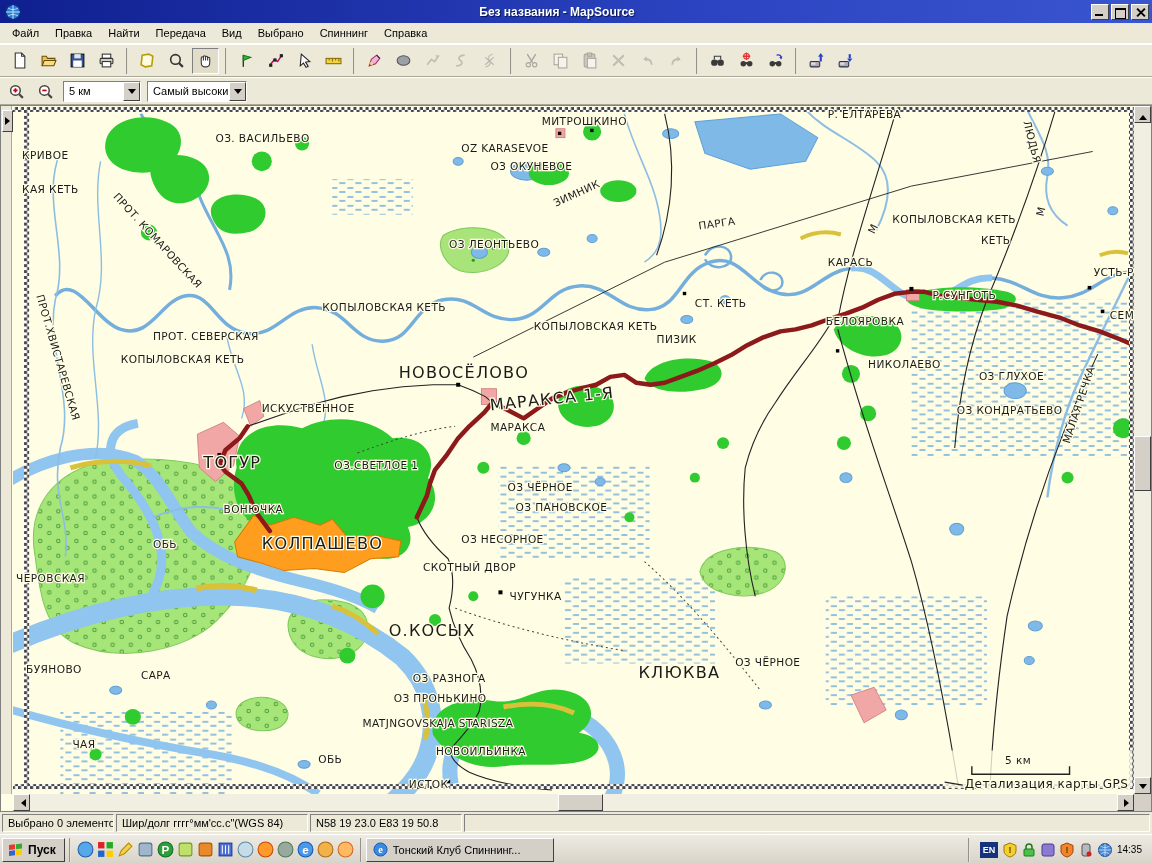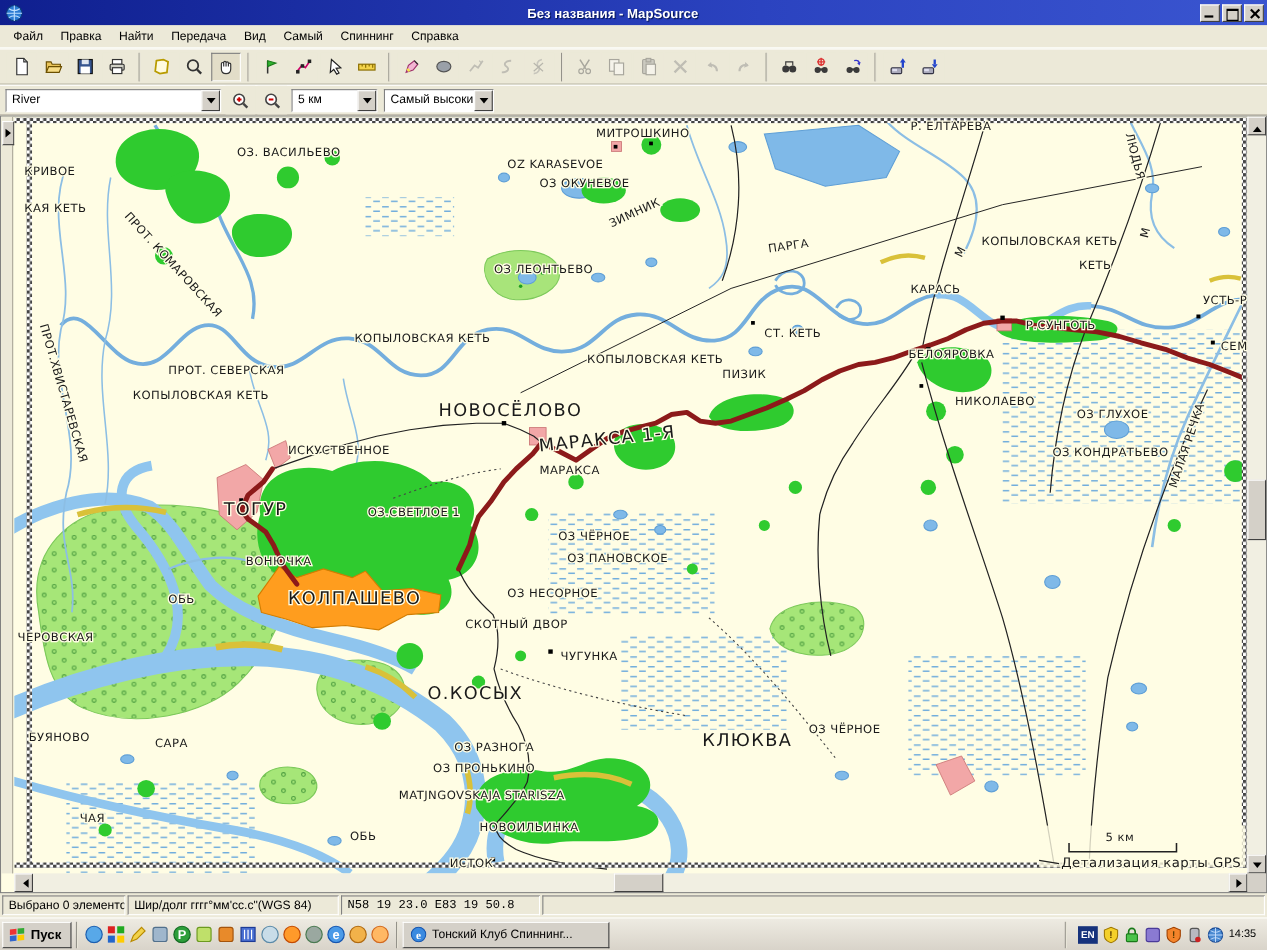--- a/index.html
+++ b/index.html
@@ -120,21 +120,21 @@
     <span class="tbtn max"></span>
     <span class="tbtn close"></span>
   </div>
 
   <div class="menubar">
       <span class="menu-item">Файл</span>
       <span class="menu-item">Правка</span>
       <span class="menu-item">Найти</span>
       <span class="menu-item">Передача</span>
       <span class="menu-item">Вид</span>
-      <span class="menu-item">Самый</span>
+      <span class="menu-item">Выбрано</span>
       <span class="menu-item">Спиннинг</span>
       <span class="menu-item">Справка</span>
     </div>
 
   <div class="toolbar row1">
       <div class="tb-group">
         <div class="tb-btn">
           <svg viewBox="0 0 16 16">
             <path d="M4 1h6l3 3v11H4z" fill="#fff" stroke="#333"></path>
             <path d="M10 1v3h3" fill="none" stroke="#333"></path>
@@ -318,24 +318,20 @@
             <rect x="2" y="9" width="9" height="5" rx="1" fill="#aab" stroke="#334"></rect>
             <rect x="3" y="10" width="4" height="2" fill="#dde"></rect>
             <path d="M12 2v4" stroke="#24c" stroke-width="2"></path>
             <path d="M12 9.5L9.5 6h5z" fill="#24c"></path>
           </svg>
         </div>
       </div>
     </div>
 
   <div class="toolbar row2">
-    <div class="combo" style="width:196px">
-      <span class="val">River</span>
-      <span class="drop"></span>
-    </div>
     <div class="tb-btn">
       <svg viewBox="0 0 16 16">
         <circle cx="7" cy="7" r="4.5" fill="#fff" stroke="#444" stroke-width="1.4"></circle>
         <path d="M5 7h4M7 5v4" stroke="#c00" stroke-width="1.6"></path>
         <path d="M10.5 10.5L14 14" stroke="#444" stroke-width="2"></path>
         </svg>
     </div>
     <div class="tb-btn">
       <svg viewBox="0 0 16 16">
         <circle cx="7" cy="7" r="4.5" fill="#fff" stroke="#444" stroke-width="1.4"></circle>
@@ -632,21 +628,21 @@
       <div class="sb-btn left"></div>
       <div class="thumb"></div>
       <div class="sb-btn right"></div>
     </div>
     <div class="sb-corner"></div>
   </div>
 
   <div class="statusbar">
       <div class="status-panel" style="width: 112px;">Выбрано 0 элементов</div>
       <div class="status-panel" style="width: 192px;">Шир/долг гггг°мм'сс.с"(WGS 84)</div>
-      <div class="status-panel" style="width: 181px; font-family: Liberation Mono, monospace;">N58 19 23.0 E83 19 50.8</div>
+      <div class="status-panel" style="width: 152px;">N58 19 23.0 E83 19 50.8</div>
       <div class="status-panel" style="flex: 1 1 0%;"></div>
     </div>
 
   <div class="taskbar">
     <div class="start-btn">
       <svg width="16" height="16" viewBox="0 0 16 16">
         <g transform="skewY(-6)">
           <rect x="1" y="3" width="6" height="5" fill="#e33"></rect>
           <rect x="8" y="3" width="6" height="5" fill="#3a3"></rect>
           <rect x="1" y="9" width="6" height="5" fill="#36c"></rect>

